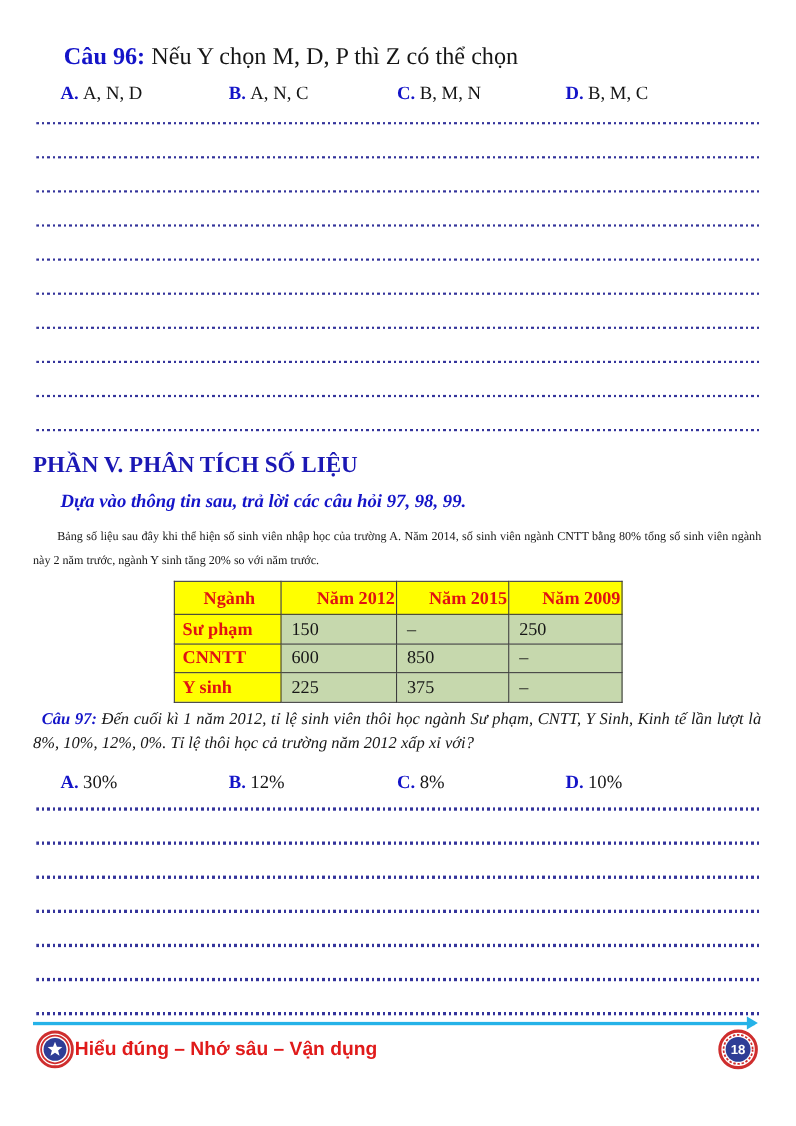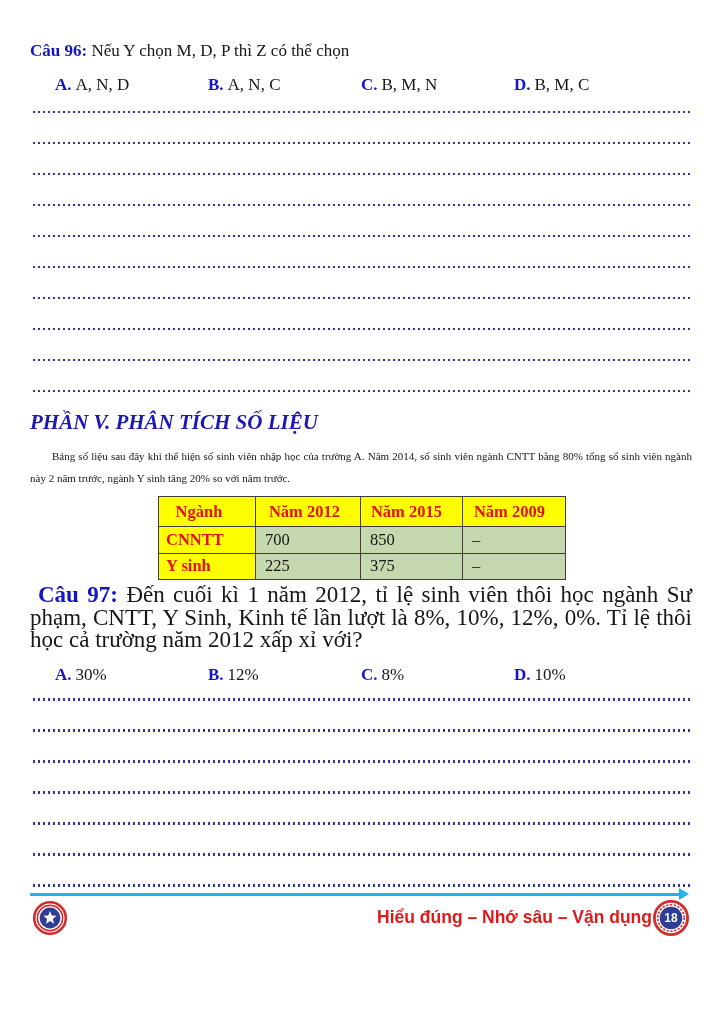--- a/index.html
+++ b/index.html
@@ -17,78 +17,77 @@
     --badge_blue:#2e3d96;
   }
   *{box-sizing:border-box;}
   html,body{margin:0;padding:0;}
   body{
     width:724px;height:1024px;overflow:hidden;background:#ffffff;
     font-family:"Liberation Serif", serif;color:var(--body_black);
   }
   .page{width:724px;height:1024px;padding:40px 32px 0 30px;}
 
-  .q-line{font-size:17px;line-height:22px;}
+  .q-line{font-size:22px;line-height:22px;margin-left:28px;}
   .q-label{color:var(--accent_blue);font-weight:bold;}
   .q-text{color:var(--body_black);}
 
   .options{display:flex;padding-left:25px;margin-top:12px;font-size:17px;line-height:22px;}
   .opt{width:153px;white-space:nowrap;}
   .opt:last-child{width:auto;}
   .opt-letter{color:var(--accent_blue);font-weight:bold;margin-right:4px;}
 
   .dots-block{width:100%;}
   .dots-block-1{margin-top:-14px;}
   .dots-block-2{margin-top:-16px;}
   .dots{height:31px;position:relative;}
   .dots::after{
     content:"";position:absolute;left:3px;right:2px;bottom:0;height:2.5px;
     background:repeating-linear-gradient(90deg, var(--dots_navy) 0 2.2px, transparent 2.2px 5px);
   }
 
   .section-title{
     margin:18px 0 0 0;font-size:21px;line-height:25px;font-weight:bold;
     color:var(--heading_blue);
-    font-style:italic;
   }
   .section-subtitle{
     margin:10px 0 0 25px;font-size:17px;line-height:22px;font-weight:bold;font-style:italic;
     color:var(--accent_blue);
   }
   .intro{
     margin:10px 0 0 0;font-size:11px;line-height:22px;text-align:justify;text-indent:22px;
   }
 
   .data-table{
     border-collapse:collapse;margin:7px 0 0 128px;table-layout:fixed;
     font-size:16.5px;
   }
   .data-table th,.data-table td{
-    border:1.6px solid var(--border_dark);padding:0 20px 0 9px;vertical-align:middle;
+    border:1.6px solid var(--border_dark);padding:0 1px 0 9px;vertical-align:middle;
   }
   .data-table th{height:30px;background:var(--table_yellow);color:var(--table_red);font-weight:bold;text-align:right;}
   .data-table th.c0{text-align:center;padding-left:4px;}
   .data-table td{height:26.5px;}
   .data-table td.row-label{background:var(--table_yellow);color:var(--table_red);font-weight:bold;padding-left:7px;}
   .data-table td.val{background:var(--table_green);color:var(--body_black);}
   .col-0{width:97px;}.col-1{width:105px;}.col-2{width:102px;}.col-3{width:103px;}
 
-  .q97-para{margin:4px 0 0 0;font-size:23px;line-height:22.5px;text-align:justify;text-indent:8px;}
+  .q97-para{margin:4px 0 0 0;font-size:15px;line-height:22.5px;text-align:justify;text-indent:8px;font-style:italic;}
 
   .footer{margin-top:6px;}
   .arrow-line{height:3px;background:var(--line_cyan);position:relative;margin-top:6px;margin-right:6px;}
   .arrow-line::after{
     content:"";position:absolute;right:-3px;top:-4.5px;width:0;height:0;
     border-left:10px solid var(--line_cyan);
     border-top:6px solid transparent;border-bottom:6px solid transparent;
   }
   .footer-row{display:flex;justify-content:space-between;align-items:center;margin-top:3px;padding:0 2px;}
   .motto{
     font-family:"Liberation Sans", sans-serif;font-weight:bold;font-size:17.5px;
-    color:var(--footer_red);flex:1;text-align:right;
+    color:var(--footer_red);flex:1;text-align:left;
   }
   .badge{display:block;}
   .badge-num-text{font-family:"Liberation Sans", sans-serif;font-weight:bold;}
 </style>
 </head>
 <body>
 
 <div class="page">
 
   <div class="q-line">
@@ -119,42 +118,49 @@
     <div class="dots"></div>
     <div class="dots"></div>
     <div class="dots"></div>
     <div class="dots"></div>
     <div class="dots"></div>
     <div class="dots"></div>
   </div>
 
   <h1 class="section-title">PHẦN V. PHÂN TÍCH SỐ LIỆU</h1>
 
+  <div class="section-subtitle">Dựa vào thông tin sau, trả lời các câu hỏi 97, 98, 99.</div>
 
   <p class="intro">Bảng số liệu sau đây khi thể hiện số sinh viên nhập học của trường A. Năm 2014, số sinh viên ngành CNTT bằng 80% tổng số sinh viên ngành này 2 năm trước, ngành Y sinh tăng 20% so với năm trước.</p>
 
   <table class="data-table">
     <colgroup>
         <col class="col-0">
         <col class="col-1">
         <col class="col-2">
         <col class="col-3">
       </colgroup>
     <thead>
       <tr>
         <th class="c0">Ngành</th>
         <th>Năm 2012</th>
         <th>Năm 2015</th>
         <th>Năm 2009</th>
       </tr>
     </thead>
     <tbody>
       <tr>
+        <td class="row-label">Sư phạm</td>
+        <td class="val">150</td>
+        <td class="val">–</td>
+        <td class="val">250</td>
+      </tr>
+      <tr>
         <td class="row-label">CNNTT</td>
-        <td class="val">700</td>
+        <td class="val">600</td>
         <td class="val">850</td>
         <td class="val">–</td>
       </tr>
       <tr>
         <td class="row-label">Y sinh</td>
         <td class="val">225</td>
         <td class="val">375</td>
         <td class="val">–</td>
       </tr>
     </tbody>

